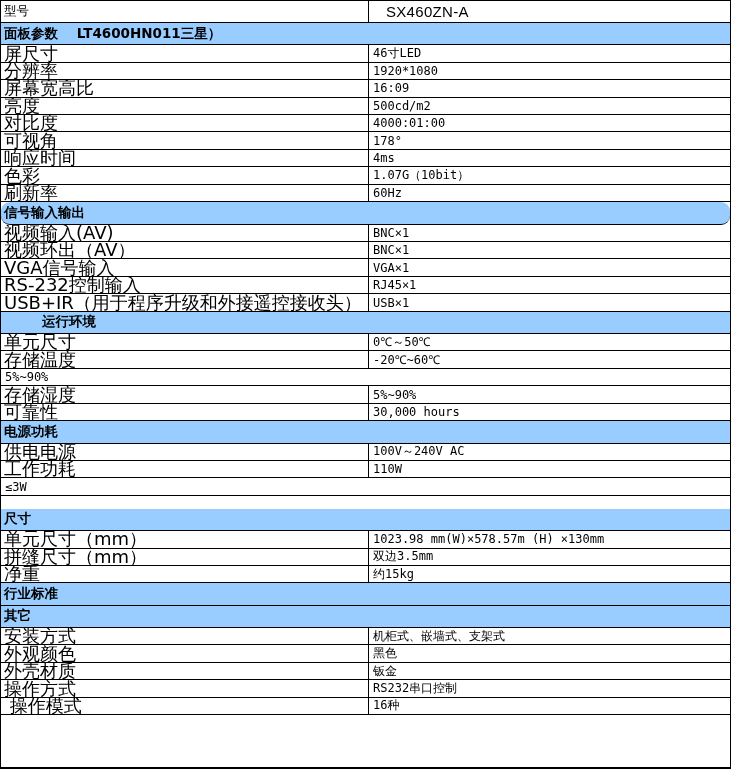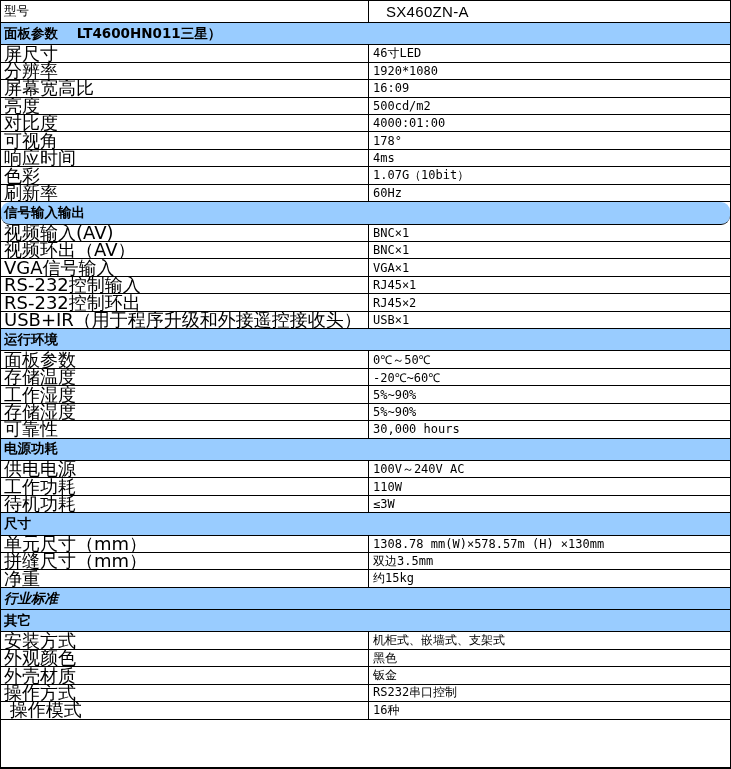--- a/index.html
+++ b/index.html
@@ -127,40 +127,35 @@
     </div>
     <div class="row data-row">
       <div class="cell label-cell">VGA信号输入</div>
       <div class="cell value-cell">VGA×1</div>
     </div>
     <div class="row data-row">
       <div class="cell label-cell">RS-232控制输入</div>
       <div class="cell value-cell">RJ45×1</div>
     </div>
     <div class="row data-row">
-      <div class="cell label-cell">RS-232控制环出</div>
-      <div class="cell value-cell">RJ45×2</div>
-    </div>
-    <div class="row data-row">
       <div class="cell label-cell">USB+IR（用于程序升级和外接遥控接收头）</div>
       <div class="cell value-cell">USB×1</div>
     </div>
-    <div class="row section-row" style="background: rgb(153, 204, 255);">
+    <div class="row section-row" style="background: rgb(153, 204, 255); padding-left: 38px;">
       <div class="section-title">运行环境</div>
     </div>
     <div class="row data-row">
-      <div class="cell label-cell">面板参数</div>
+      <div class="cell label-cell">单元尺寸</div>
       <div class="cell value-cell">0℃～50℃</div>
     </div>
     <div class="row data-row">
       <div class="cell label-cell">存储温度</div>
       <div class="cell value-cell">-20℃~60℃</div>
     </div>
     <div class="row data-row">
-      <div class="cell label-cell">工作湿度</div>
       <div class="cell value-cell">5%~90%</div>
     </div>
     <div class="row data-row">
       <div class="cell label-cell">存储湿度</div>
       <div class="cell value-cell">5%~90%</div>
     </div>
     <div class="row data-row">
       <div class="cell label-cell">可靠性</div>
       <div class="cell value-cell">30,000 hours</div>
     </div>
@@ -169,39 +164,38 @@
     </div>
     <div class="row data-row">
       <div class="cell label-cell">供电电源</div>
       <div class="cell value-cell">100V～240V AC</div>
     </div>
     <div class="row data-row">
       <div class="cell label-cell">工作功耗</div>
       <div class="cell value-cell">110W</div>
     </div>
     <div class="row data-row">
-      <div class="cell label-cell">待机功耗</div>
       <div class="cell value-cell">≤3W</div>
     </div>
-    <div class="row section-row" style="background: rgb(153, 204, 255);">
+    <div class="row section-row" style="background: rgb(153, 204, 255); margin-top: 13px;">
       <div class="section-title">尺寸</div>
     </div>
     <div class="row data-row">
       <div class="cell label-cell">单元尺寸（mm）</div>
-      <div class="cell value-cell">1308.78 mm(W)×578.57m (H) ×130mm</div>
+      <div class="cell value-cell">1023.98 mm(W)×578.57m (H) ×130mm</div>
     </div>
     <div class="row data-row">
       <div class="cell label-cell">拼缝尺寸（mm）</div>
       <div class="cell value-cell">双边3.5mm</div>
     </div>
     <div class="row data-row">
       <div class="cell label-cell">净重</div>
       <div class="cell value-cell">约15kg</div>
     </div>
-    <div class="row section-row" style="background: rgb(153, 204, 255); font-style: italic;">
+    <div class="row section-row" style="background: rgb(153, 204, 255);">
       <div class="section-title">行业标准</div>
     </div>
     <div class="row section-row" style="background: rgb(153, 204, 255);">
       <div class="section-title">其它</div>
     </div>
     <div class="row data-row">
       <div class="cell label-cell">安装方式</div>
       <div class="cell value-cell">机柜式、嵌墙式、支架式</div>
     </div>
     <div class="row data-row">

